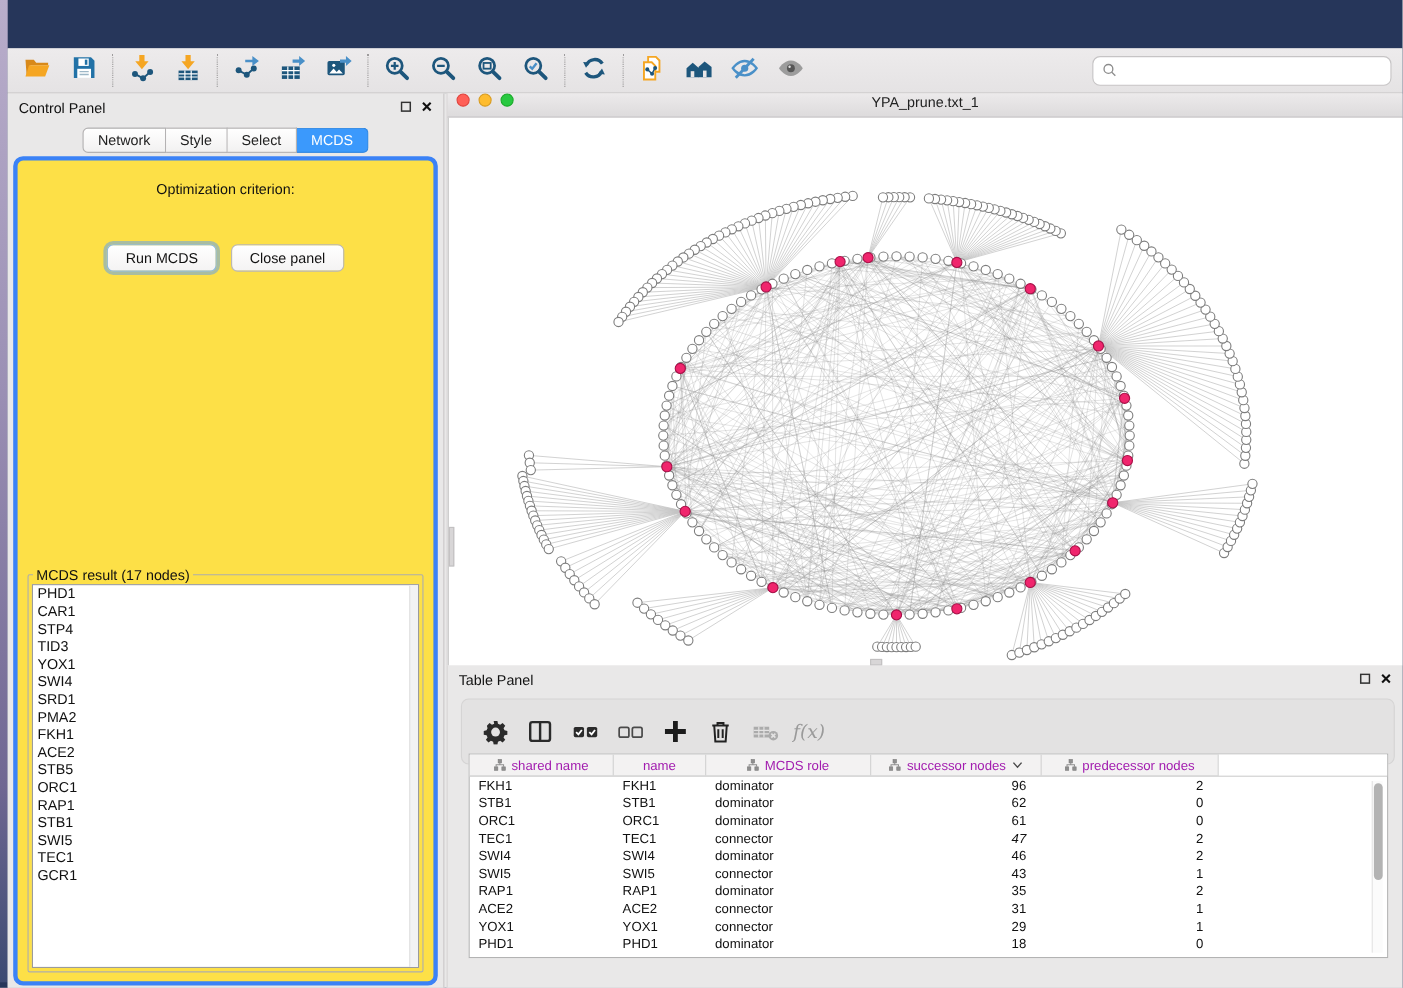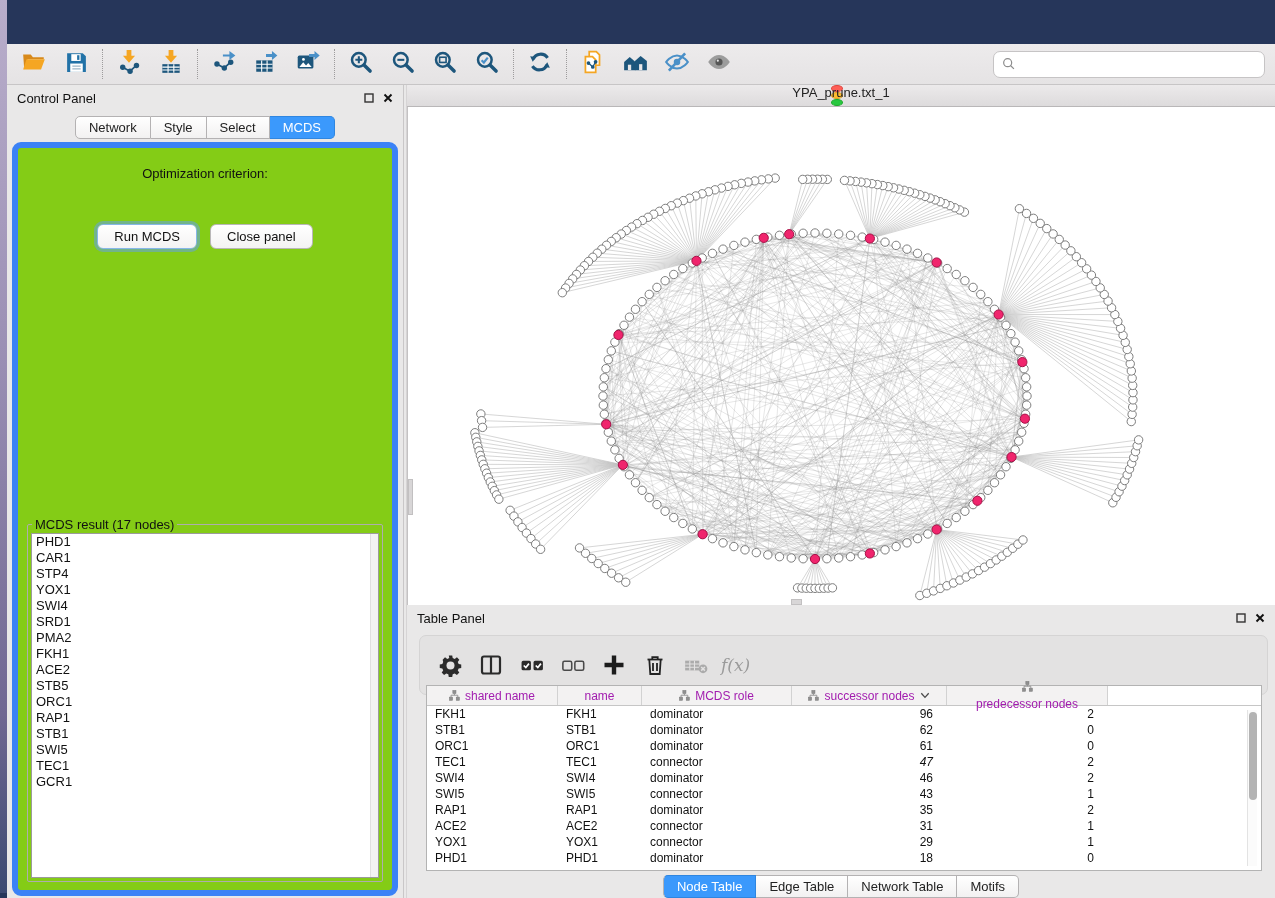--- a/index.html
+++ b/index.html
@@ -19,36 +19,36 @@
   #control-panel { position:absolute; left:0; top:41px; width:397px; bottom:32px; background:#e9e8e8; border-right:1px solid #c9c7c8; }
   .panel-head { height:26px; display:flex; align-items:center; padding:0 10px; }
   .panel-title { font-size:13px; color:#111; }
   .panel-winbtns { margin-left:auto; display:flex; gap:9px; align-items:center; }
   .seg { display:flex; justify-content:center; }
   .seg .seg-btn { background:linear-gradient(#ffffff,#f2f1f1); border:1px solid #b4b2b3; border-left:none; font-size:13px; color:#222; padding:3px 13px; cursor:default; }
   .seg .seg-btn:first-child { border-left:1px solid #b4b2b3; border-radius:5px 0 0 5px; }
   .seg .seg-btn:last-child { border-radius:0 5px 5px 0; }
   .seg .sel { background:#3b99fc; border-color:#2f86e0; color:#fff; }
   #cp-tabs { position:absolute; left:0; right:0; top:31px; }
-  #cp-body { position:absolute; left:5px; right:5px; top:57px; bottom:9px; background:#84cc16; border:6px solid #3b82f6; border-radius:9px; }
+  #cp-body { position:absolute; left:5px; right:5px; top:57px; bottom:9px; background:#fde047; border:4px solid #3b82f6; border-radius:9px; }
   #opt-label { text-align:center; font-size:13px; color:#111; margin-top:18px; }
   #opt-select { position:absolute; left:38px; right:40px; top:41px; height:26px; background:#fff; border:1px solid #c4c2c3; border-radius:6px; display:flex; align-items:center; padding-left:12px; font-size:13px; color:#111; }
   #opt-stepper { position:absolute; right:2px; top:2px; bottom:2px; width:21px; background:linear-gradient(#6eb2fb,#3b8bf2); border-radius:5px; display:flex; align-items:center; justify-content:center; }
   #cp-buttons { position:absolute; left:0; right:0; top:76px; display:flex; justify-content:center; gap:13px; }
   .mac-btn { background:linear-gradient(#ffffff,#f4f3f3); border:1px solid #b9b7b8; border-radius:6px; font-size:13px; color:#111; padding:4px 16px; }
   .focus-ring { box-shadow:0 0 0 3px rgba(100,160,235,.55); border-color:#86b6e8; }
   #mcds-fieldset { position:absolute; left:9px; right:9px; top:369px; bottom:8px; border:1px solid #adadad; border-radius:2px; padding:0; }
   #mcds-fieldset legend { font-size:13px; color:#111; margin-left:4px; padding:0 3px; }
   #mcds-list { position:absolute; left:3px; right:3px; top:1px; bottom:3px; background:#fff; border:1px solid #9b9b9b; overflow:hidden; }
   .mcds-item { font-size:13px; color:#111; line-height:16px; padding-left:4px; }
   #mcds-scroll { position:absolute; right:0; top:0; bottom:0; width:8px; background:#f3f3f3; border-left:1px solid #e0e0e0; }
 
   
   #network-window { position:absolute; left:399px; top:41px; right:0; height:520px; background:#e9e7e8; border-left:1px solid #d6d4d5; }
-  #net-titlebar { height:22px; background:linear-gradient(#eceaeb,#dddbdc); border-bottom:1px solid #b9b7b8; display:flex; align-items:center; padding:0 8px; position:relative;flex-direction:column; }
+  #net-titlebar { height:22px; background:linear-gradient(#eceaeb,#dddbdc); border-bottom:1px solid #b9b7b8; display:flex; align-items:flex-start; padding:0 8px; position:relative; }
   .traffic { width:12px; height:12px; border-radius:50%; margin-right:8px; }
   #net-title { position:absolute; left:0; right:0; text-align:center; font-size:13px; color:#222; }
   #net-content { position:absolute; left:0; right:0; top:22px; bottom:0; background:#fff; border-left:1px solid #c4c2c3; }
   #net-grip-left { position:absolute; left:0px; top:372px; width:5px; height:36px; background:#d8d6d7; border:1px solid #c2c0c1; }
   #net-grip-bottom { position:absolute; left:383px; bottom:0px; width:11px; height:6px; background:#d8d6d7; border:1px solid #c2c0c1; }
 
   
   #table-panel { position:absolute; left:399px; top:561px; right:0; bottom:32px; background:#e9e8e8; border-left:1px solid #d6d4d5; }
   #tp-toolbar { position:absolute; left:12px; right:7px; top:30px; height:60px; background:#e3e2e2; border:1px solid #d5d4d4; border-radius:7px; display:flex; align-items:center; gap:15px; padding-left:17px; }
   .tp-btn { width:26px; height:26px; display:flex; align-items:center; justify-content:center; }
@@ -241,20 +241,21 @@
       <div id="cp-buttons">
         <button class="mac-btn focus-ring">Run MCDS</button>
         <button class="mac-btn">Close panel</button>
       </div>
       <fieldset id="mcds-fieldset">
         <legend>MCDS result (17 nodes)</legend>
         <div id="mcds-list">
           <div class="mcds-item">PHD1</div>
             <div class="mcds-item">CAR1</div>
             <div class="mcds-item">STP4</div>
+            <div class="mcds-item">TID3</div>
             <div class="mcds-item">YOX1</div>
             <div class="mcds-item">SWI4</div>
             <div class="mcds-item">SRD1</div>
             <div class="mcds-item">PMA2</div>
             <div class="mcds-item">FKH1</div>
             <div class="mcds-item">ACE2</div>
             <div class="mcds-item">STB5</div>
             <div class="mcds-item">ORC1</div>
             <div class="mcds-item">RAP1</div>
             <div class="mcds-item">STB1</div>
@@ -1376,21 +1377,21 @@
                 <path d="M5.9 4v1.7M2.2 7.8V5.7h7.4v2.1" stroke="#8f8f8f" fill="none"></path>
               </svg>
             </span>
             <span>successor nodes</span>
             <span style="display:flex">
               <svg width="10" height="7" viewBox="0 0 10 7">
                 <path d="M1.3 1.3L5 5.4l3.7-4.1" stroke="#4a4a4a" stroke-width="1.3" fill="none"></path>
               </svg>
             </span>
           </div>
-          <div class="nt-hcell" style="width: 161px; flex-direction: column;">
+          <div class="nt-hcell" style="width: 161px;">
             <span style="display:flex">
               <svg width="11" height="11" viewBox="0 0 12 12">
                 <g fill="#8f8f8f" stroke="#7b7b7b" stroke-width="0.6">
                   <rect x="4.2" y="0.5" width="3.4" height="3.4"></rect>
                   <rect x="0.5" y="7.8" width="3.4" height="3.4"></rect>
                   <rect x="7.9" y="7.8" width="3.4" height="3.4"></rect>
                 </g>
                 <path d="M5.9 4v1.7M2.2 7.8V5.7h7.4v2.1" stroke="#8f8f8f" fill="none"></path>
               </svg>
             </span>
@@ -1467,26 +1468,20 @@
             <div class="nt-cell al" style="width: 84px;">PHD1</div>
             <div class="nt-cell al" style="width: 150px;">dominator</div>
             <div class="nt-cell ar" style="width: 155px;">18</div>
             <div class="nt-cell ar" style="width: 161px;">0</div>
           </div>
         </div>
       <div id="nt-scroll">
           <div id="nt-thumb"></div>
         </div>
     </div>
-    <div id="tp-tabs" class="seg">
-        <button class="seg-btn sel">Node Table</button>
-        <button class="seg-btn">Edge Table</button>
-        <button class="seg-btn">Network Table</button>
-        <button class="seg-btn">Motifs</button>
-      </div>
   </div>
 
   <div id="status-bar">
     <div id="automation-btn">
       <svg width="18" height="16" viewBox="0 0 24 22">
           <g stroke="#222" stroke-width="2.4">
             <path d="M9 4h13M9 11h13M9 18h13"></path>
           </g>
           <g fill="#222">
             <rect x="2" y="2.6" width="3.4" height="3.4"></rect>

